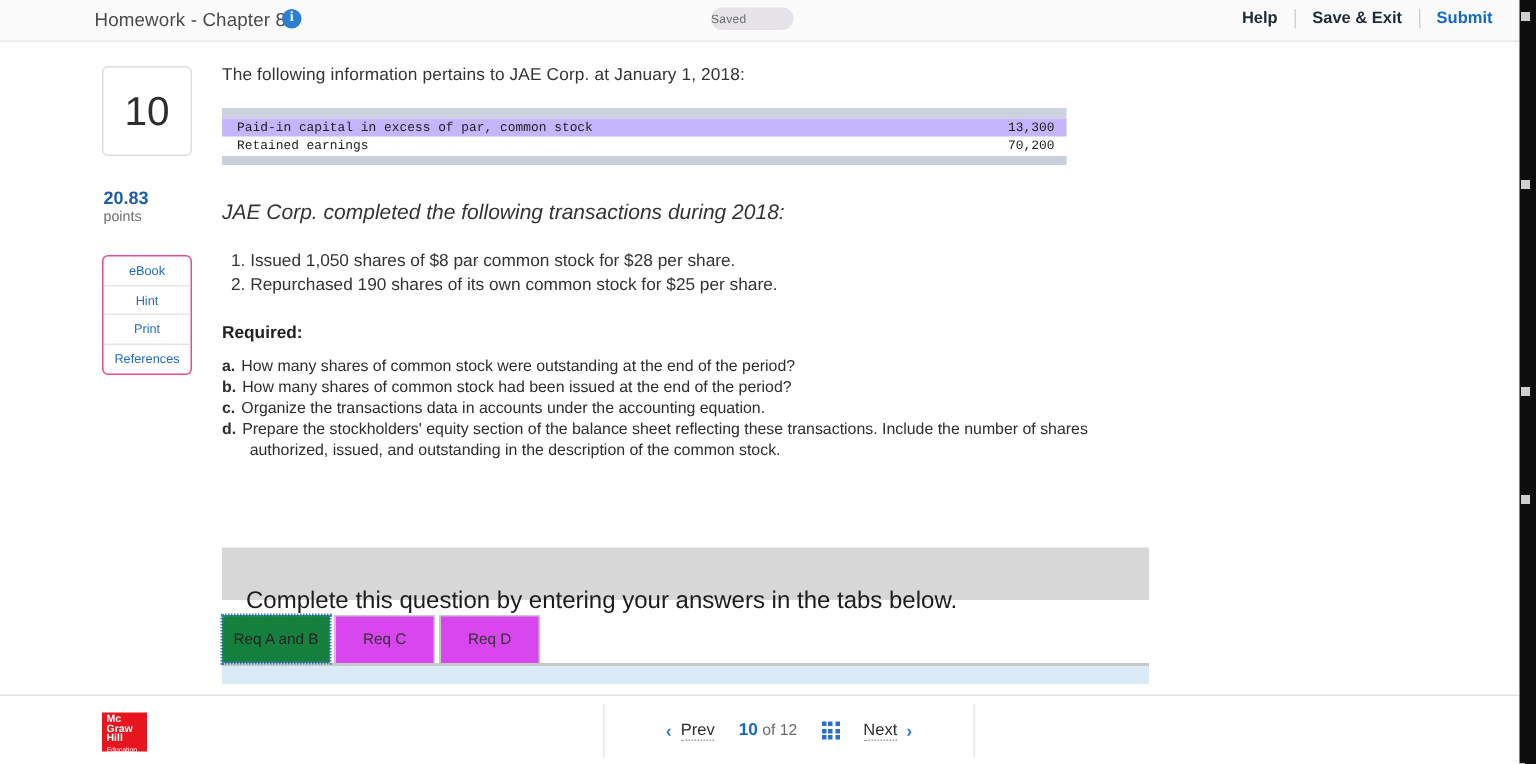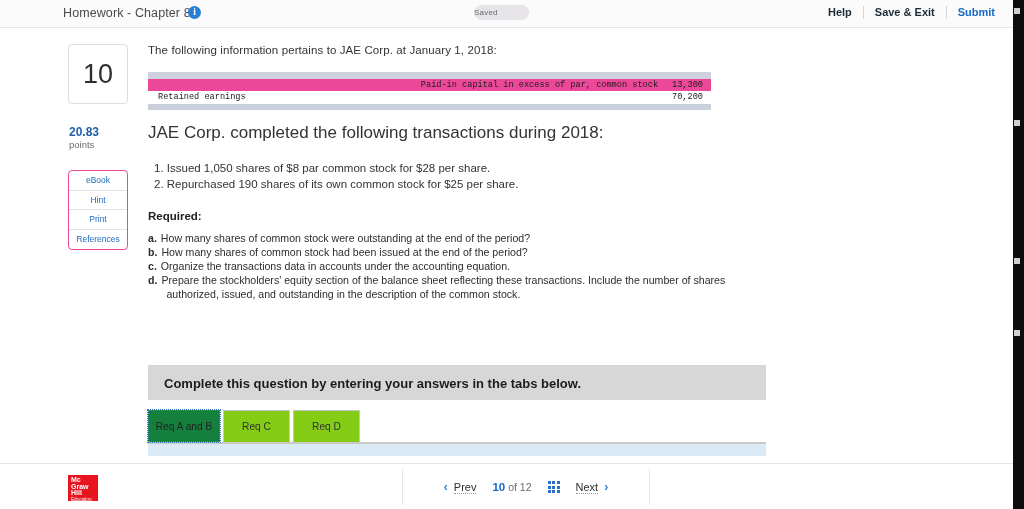--- a/index.html
+++ b/index.html
@@ -90,24 +90,24 @@
 
   
   .fin-table { width: 563px; font-family: "Liberation Mono", monospace; }
   .fin-bar { height: 7px; background: #cdd2de; }
   .fin-bar.bot { height: 6px; background: #c9cfdb; margin-top: 1px; }
   .fin-row {
     display: flex; justify-content: space-between;
     font-size: 8.6px; color: #1c1c1c; line-height: 12.2px;
     padding: 0 8px 0 10px; white-space: nowrap;
   }
-  .fin-row.alt { background: #ec4899; justify-content: flex-end; }
+  .fin-row.alt { background: #c4b5fd; }
   .fin-row .amt { padding-left: 14px; }
 
-  .sub-lead { font-size: 17px; color: #333; margin-top: 13px; }
+  .sub-lead { font-size: 14px; color: #333; margin-top: 23px; font-style: italic; }
 
   .tx-list { margin-top: 18px; padding-left: 6px; }
   .tx-list li {
     list-style: none; font-size: 11.5px; color: #333; line-height: 15.5px;
     white-space: nowrap;
   }
 
   .required-head {
     margin-top: 18px; font-size: 11.5px; color: #222; font-weight: bold;
   }
@@ -119,34 +119,34 @@
   .req-list li .lt { font-weight: bold; flex: 0 0 auto; }
   .req-list li .tx { flex: 1 1 auto; }
   .req-list li .tx .cont { display: block; padding-left: 5px; }
 
   
   .instr-panel {
     position: absolute; left: 148px; top: 365px;
     width: 618px; height: 35px; background: #d7d7d7;
   }
   .instr-panel span {
-    position: absolute; left: 16px; top: 11px;
-    font-size: 13px; font-weight: bold; color: #1c1c1c;
+    position: absolute; left: 16px; top: 27px;
+    font-size: 16px; font-weight: normal; color: #1c1c1c;
   }
   .tabstrip {
     position: absolute; left: 148px; top: 410px;
     width: 618px; height: 34px;
     border-bottom: 2px solid #c8c8c8;
     display: flex; align-items: flex-start;
   }
   .tab {
     height: 32px; line-height: 32px; text-align: center;
     font-size: 10.2px; color: #333;
     border: 1px solid #c8c8c8; border-bottom: none;
-    background: #84cc16; margin-right: 3px;
+    background: #d946ef; margin-right: 3px;
   }
   .tab.w1 { width: 72px; }
   .tab.w2 { width: 67px; }
   .tab.active {
     background: #15803d; color: #222;
     border: 1px dotted #3e7ec4;
     outline: 1px dotted #3e7ec4;
   }
   .panel-band {
     position: absolute; left: 148px; top: 444px;

